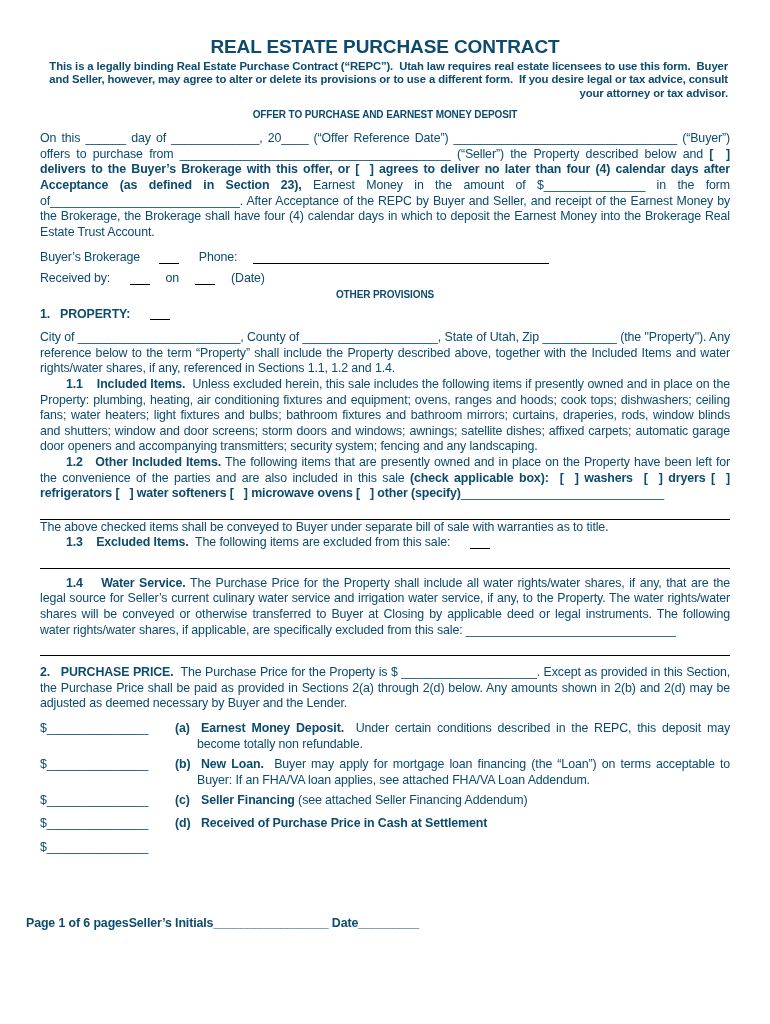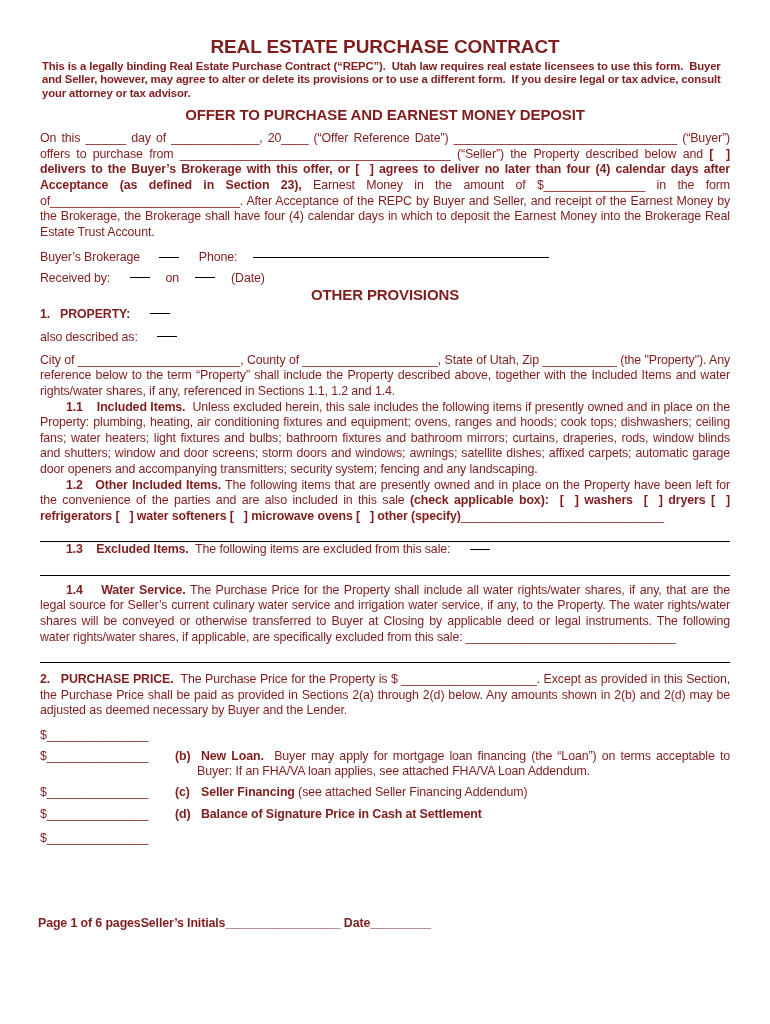--- a/index.html
+++ b/index.html
@@ -1,36 +1,36 @@
 <!DOCTYPE html>
 <html><head>
 <meta charset="utf-8">
 <style>
   html,body{margin:0;padding:0;background:#fff;}
   .page{position:relative;width:770px;height:1024px;box-sizing:border-box;
-        padding:36px 40px 0 40px;background:#fff;color:#7f1d1d;
+        padding:36px 40px 0 40px;background:#fff;color:#0c4a6e;
         font-family:"Liberation Sans",sans-serif;font-size:12.4px;line-height:15.6px;
         letter-spacing:-0.12px;overflow:hidden;}
   b{font-weight:bold;}
   .title{text-align:center;font-weight:bold;font-size:19px;line-height:22px;margin-bottom:2px;}
-  .subtitle{text-align:left;font-weight:bold;font-size:11.3px;line-height:13.4px;margin:0 2px 7px 2px;}
-  .h2{text-align:center;font-weight:bold;font-size:15px;line-height:15px;}
+  .subtitle{text-align:right;font-weight:bold;font-size:11.3px;line-height:13.4px;margin:0 2px 7px 2px;}
+  .h2{text-align:center;font-weight:bold;font-size:10px;line-height:15px;}
   .para{margin:0;text-align:justify;}
   .indent{text-indent:26px;}
-  .flexline{display:flex;align-items:center;gap:16px;}
+  .flexline{display:flex;align-items:flex-end;gap:16px;}
   .flexline > span, .flexline > b{white-space:pre;flex:none;}
   .grow-blank{flex:1 1 auto;border-bottom:1.2px solid #000;margin-bottom:2px;min-width:20px;}
   .grow-blank.w2{flex:0.62 1 auto;}
   .fill-line{height:13px;border-bottom:1.3px solid #000;}
   .sig-note{font-size:10px;line-height:12px;margin:0 0 5px 66px;letter-spacing:0;}
   .price-row{display:flex;}
   .amt{width:135px;flex:none;white-space:pre;}
   .desc{flex:1;padding-left:22px;text-indent:-22px;text-align:justify;}
   .marker{display:inline-block;width:26px;text-indent:0;font-weight:bold;}
-  .footer{position:absolute;top:916px;left:38px;right:40px;display:flex;font-weight:bold;
+  .footer{position:absolute;top:916px;left:26px;right:40px;display:flex;font-weight:bold;
           font-size:12.4px;letter-spacing:-0.12px;white-space:pre;}
   .footer .f2{margin-left:16px;}
   .footer .f3{}.mb5{margin-bottom:5px;}.mb7{margin-bottom:7px;}
   .mb8{margin-bottom:8px;}.mb9{margin-bottom:9px;}.mb10{margin-bottom:10px;}
   .mt4{margin-top:4px;}.mt7{margin-top:7px;}.mt9{margin-top:9px;}
 </style>
 </head>
 <body>
 
 <div class="page">
@@ -56,64 +56,64 @@
     <span>(Date)</span>
   </div>
 
   <div class="h2 mb5">OTHER PROVISIONS</div>
 
   <div class="flexline mb8">
     <b>1.&nbsp;&nbsp;&nbsp;PROPERTY: </b>
     <span class="grow-blank"></span>
   </div>
 
-  <div class="flexline mb7">
-    <span>also described as: </span>
-    <span class="grow-blank"></span>
-  </div>
 
   <div class="para">City of ________________________, County of ____________________, State of Utah, Zip ___________ (the "Property"). Any reference below to the term “Property” shall include the Property described above, together with the Included Items and water rights/water shares, if any, referenced in Sections 1.1, 1.2 and 1.4.</div>
   <div class="para indent"><b>1.1&nbsp;&nbsp;&nbsp;&nbsp;Included Items.</b><span>&nbsp; Unless excluded herein, this sale includes the following items if presently owned and in place on the Property: plumbing, heating, air conditioning fixtures and equipment; ovens, ranges and hoods; cook tops; dishwashers; ceiling fans; water heaters; light fixtures and bulbs; bathroom fixtures and bathroom mirrors; curtains, draperies, rods, window blinds and shutters; window and door screens; storm doors and windows; awnings; satellite dishes; affixed carpets; automatic garage door openers and accompanying transmitters; security system; fencing and any landscaping.</span></div>
   <div class="para indent"><b>1.2&nbsp;&nbsp;&nbsp;Other Included Items.</b><span> The following items that are presently owned and in place on the Property have been left for the convenience of the parties and are also included in this sale </span><b>(check applicable box):</b><span>&nbsp; </span><b>[&nbsp;&nbsp;] washers&nbsp; [&nbsp;&nbsp;] dryers [&nbsp;&nbsp;] refrigerators [&nbsp;&nbsp;&nbsp;] water softeners [&nbsp;&nbsp;&nbsp;] microwave ovens [&nbsp;&nbsp;&nbsp;] other (specify)</b><span>______________________________</span></div>
 
   <div class="fill-line mt4"></div>
+  <div class="para">The above checked items shall be conveyed to Buyer under separate bill of sale with warranties as to title.</div>
 
   <div class="flexline">
     <span style="padding-left:26px;"><b>1.3&nbsp;&nbsp;&nbsp;&nbsp;Excluded Items.</b><span>&nbsp; The following items are excluded from this sale: </span></span>
     <span class="grow-blank"></span>
   </div>
   <div class="fill-line mt4"></div>
 
   <div class="para indent mt7"><b>1.4&nbsp;&nbsp;&nbsp;&nbsp;Water Service.</b><span> The Purchase Price for the Property shall include all water rights/water shares, if any, that are the legal source for Seller’s current culinary water service and irrigation water service, if any, to the Property. The water rights/water shares will be conveyed or otherwise transferred to Buyer at Closing by applicable deed or legal instruments. The following water rights/water shares, if applicable, are specifically excluded from this sale: _______________________________</span></div>
   <div class="fill-line mt4"></div>
 
   <div class="para mt9 mb9"><b>2.&nbsp;&nbsp;&nbsp;PURCHASE PRICE.</b><span>&nbsp; The Purchase Price for the Property is $ ____________________. Except as provided in this Section, the Purchase Price shall be paid as provided in Sections 2(a) through 2(d) below. Any amounts shown in 2(b) and 2(d) may be adjusted as deemed necessary by Buyer and the Lender.</span></div>
 
   <div class="price-row mb5">
     <span class="amt">$_______________</span>
+    <div class="desc">
+      <b class="marker">(a)</b><b>Earnest Money Deposit.</b><span>&nbsp; Under certain conditions described in the REPC, this deposit may become totally non refundable.</span>
+    </div>
   </div>
 
   <div class="price-row mb5">
     <span class="amt">$_______________</span>
     <div class="desc">
       <b class="marker">(b)</b><b>New Loan.</b><span>&nbsp; Buyer may apply for mortgage loan financing (the “Loan”) on terms acceptable to Buyer: If an FHA/VA loan applies, see attached FHA/VA Loan Addendum.</span>
     </div>
   </div>
 
   <div class="price-row mb7">
     <span class="amt">$_______________</span>
     <div class="desc">
       <b class="marker">(c)</b><b>Seller Financing</b><span> (see attached Seller Financing Addendum)</span>
     </div>
   </div>
 
   <div class="price-row mb8">
     <span class="amt">$_______________</span>
     <div class="desc">
-      <b class="marker">(d)</b><b>Balance of Signature Price in Cash at Settlement</b><span></span>
+      <b class="marker">(d)</b><b>Received of Purchase Price in Cash at Settlement</b><span></span>
     </div>
   </div>
 
   <div class="price-row">
     <span class="amt">$_______________</span>
   </div>
 
   <div class="footer">
     <span>Page 1 of 6 pages</span>
     <span class="f3">Seller’s Initials_________________ Date_________</span>

